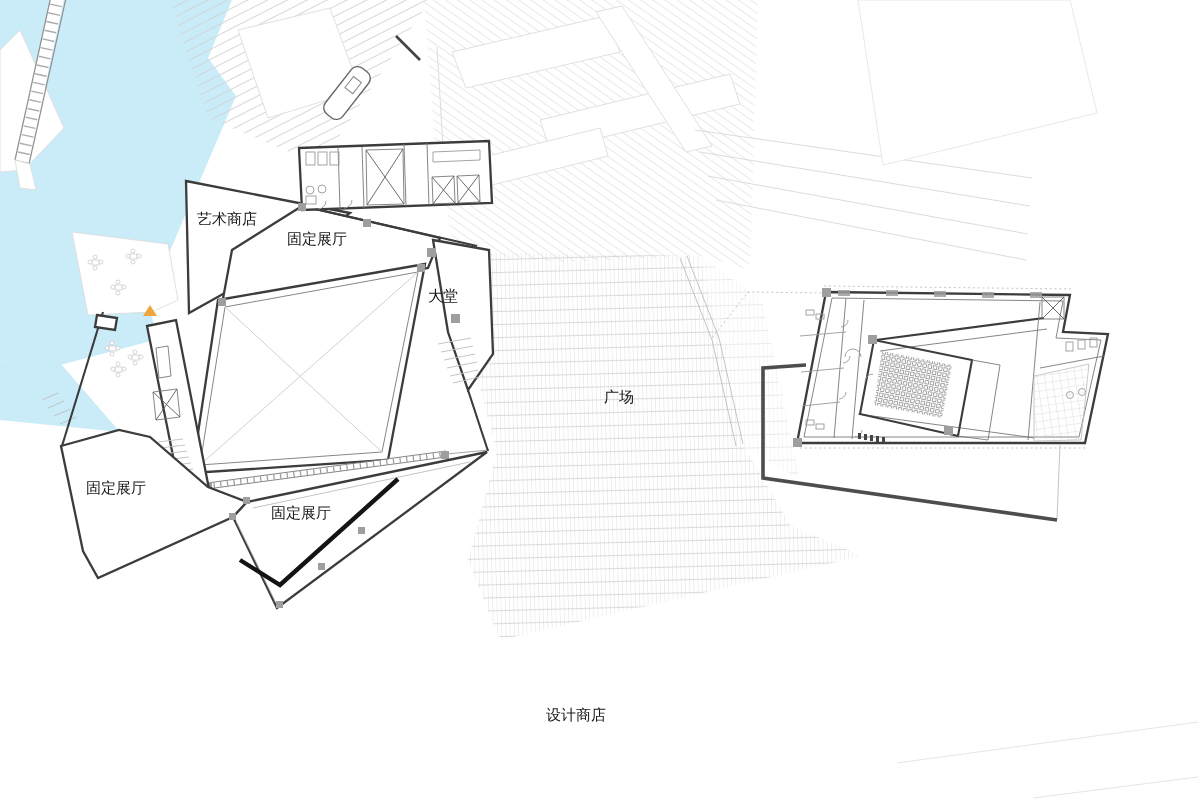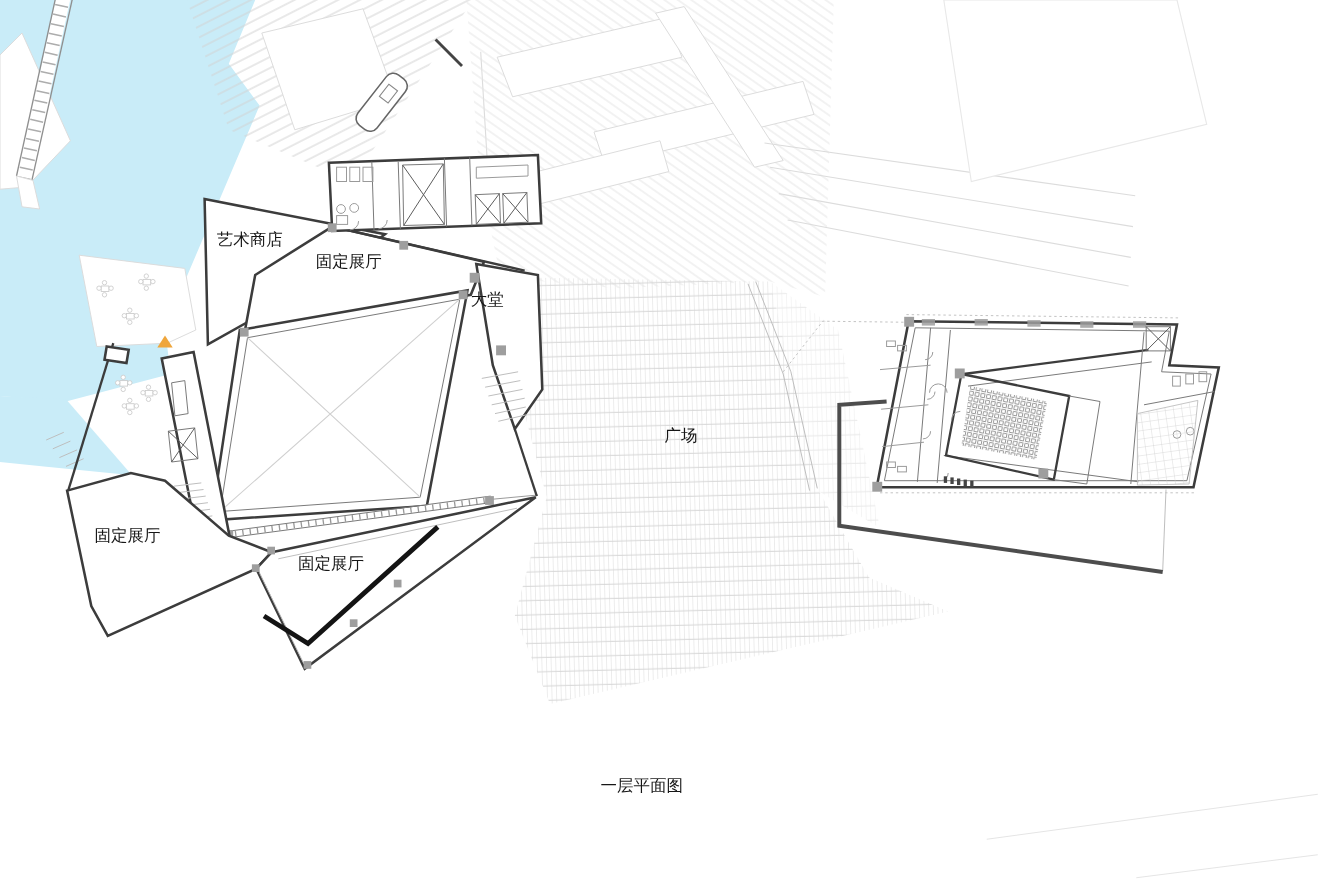--- a/index.html
+++ b/index.html
@@ -21,21 +21,21 @@
   .fix{stroke:#9a9a9a;fill:none;stroke-width:0.9}
   .graysq{fill:#9e9e9e;stroke:none}
   .blk{stroke:var(--black_wall);stroke-width:4.4;fill:none;stroke-linejoin:miter}
   .dash{stroke:#c2c2c2;stroke-dasharray:2.2 2.6;fill:none;stroke-width:0.9}
   .sitewall{stroke:var(--site);stroke-width:3.6;fill:none;stroke-linejoin:miter}
   .xline{stroke:#5a5a5a;stroke-width:0.9;fill:none}
   
   .lbl{position:absolute;font-size:15px;line-height:1.1;color:var(--ink);white-space:nowrap;}
   #lbl-art{left:197px;top:211px}
   #lbl-design{left:287px;top:231px}
-  #lbl-lobby{left:428px;top:265px}
+  #lbl-lobby{left:428px;top:288px}
   #lbl-plaza{left:604px;top:389px}
   #lbl-exl{left:86px;top:480px}
   #lbl-exb{left:271px;top:505px}
   #lbl-caption{left:546px;top:707px;font-size:15px}
 </style>
 </head>
 <body>
 
 <div class="canvas">
 <svg viewBox="0 0 1200 800" width="1200" height="800">
@@ -307,14 +307,14 @@
 
   <polyline class="sitewall" points="806,365 763,368 763,478 1057,520"></polyline>
 </svg>
 
 <div class="lbl" id="lbl-art">艺术商店</div>
 <div class="lbl" id="lbl-design">固定展厅</div>
 <div class="lbl" id="lbl-lobby">大堂</div>
 <div class="lbl" id="lbl-plaza">广场</div>
 <div class="lbl" id="lbl-exl">固定展厅</div>
 <div class="lbl" id="lbl-exb">固定展厅</div>
-<div class="lbl" id="lbl-caption">一层平面图</div>
+<div class="lbl" id="lbl-caption">设计商店</div>
 </div>
 
 </body></html>

